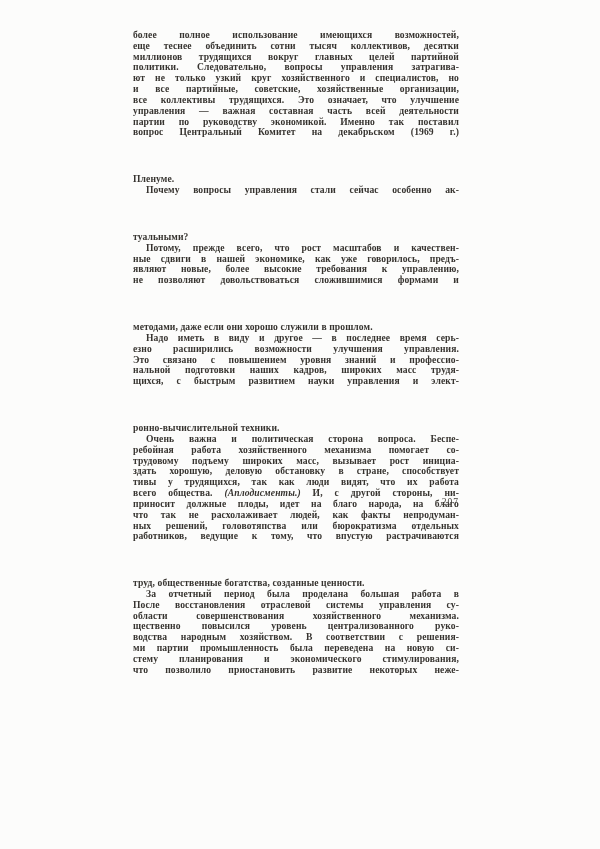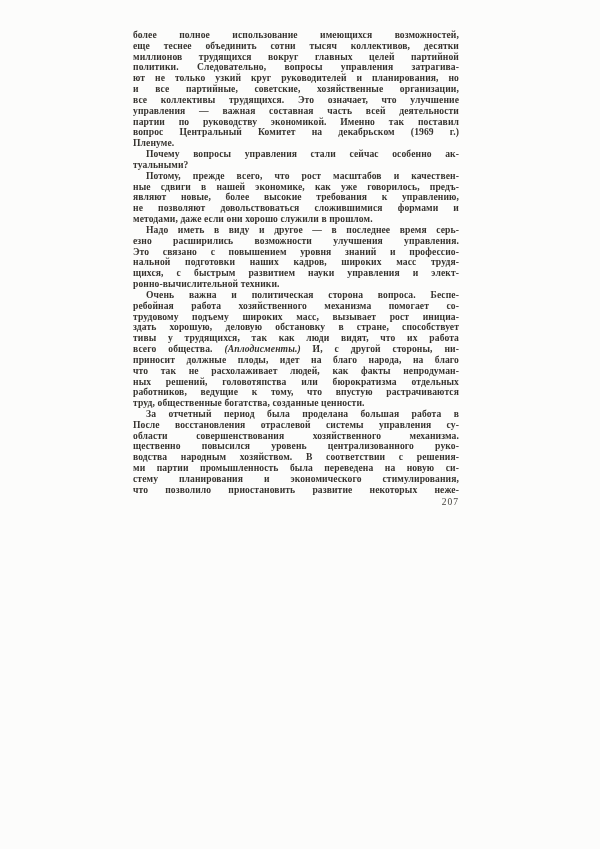--- a/index.html
+++ b/index.html
@@ -37,20 +37,21 @@
     padding: 0;
   }
   .ln {
     text-align: justify;
     text-align-last: justify;
     text-justify: inter-word;
     white-space: normal;
   }
   .ln.lastline {
     text-align-last: left;
+    margin-top: 36px;
   }
   .ln.firstline-indent {
     text-indent: 13px;
   }
   .ln em {
     font-style: italic;
     font-weight: bold;
   }
   .folio {
     position: absolute;
@@ -68,21 +69,21 @@
 </head>
 <body>
 
 <div class="sheet">
   <div class="text-block">
       <div class="para">
         <div class="ln">более полное использование имеющихся возможностей,</div>
         <div class="ln">еще теснее объединить сотни тысяч коллективов, десятки</div>
         <div class="ln">миллионов трудящихся вокруг главных целей партийной</div>
         <div class="ln">политики. Следовательно, вопросы управления затрагива-</div>
-        <div class="ln">ют не только узкий круг руководителей и планирования, но</div>
+        <div class="ln">ют не только узкий круг хозяйственного и специалистов, но</div>
         <div class="ln">и все партийные, советские, хозяйственные организации,</div>
         <div class="ln">все коллективы трудящихся. Это означает, что улучшение</div>
         <div class="ln">управления — важная составная часть всей деятельности</div>
         <div class="ln">партии по руководству экономикой. Именно так поставил</div>
         <div class="ln">вопрос Центральный Комитет на декабрьском (1969 г.)</div>
         <div class="ln lastline">Пленуме.</div>
       </div>
       <div class="para">
         <div class="ln firstline-indent">Почему вопросы управления стали сейчас особенно ак-</div>
         <div class="ln lastline">туальными?</div>

